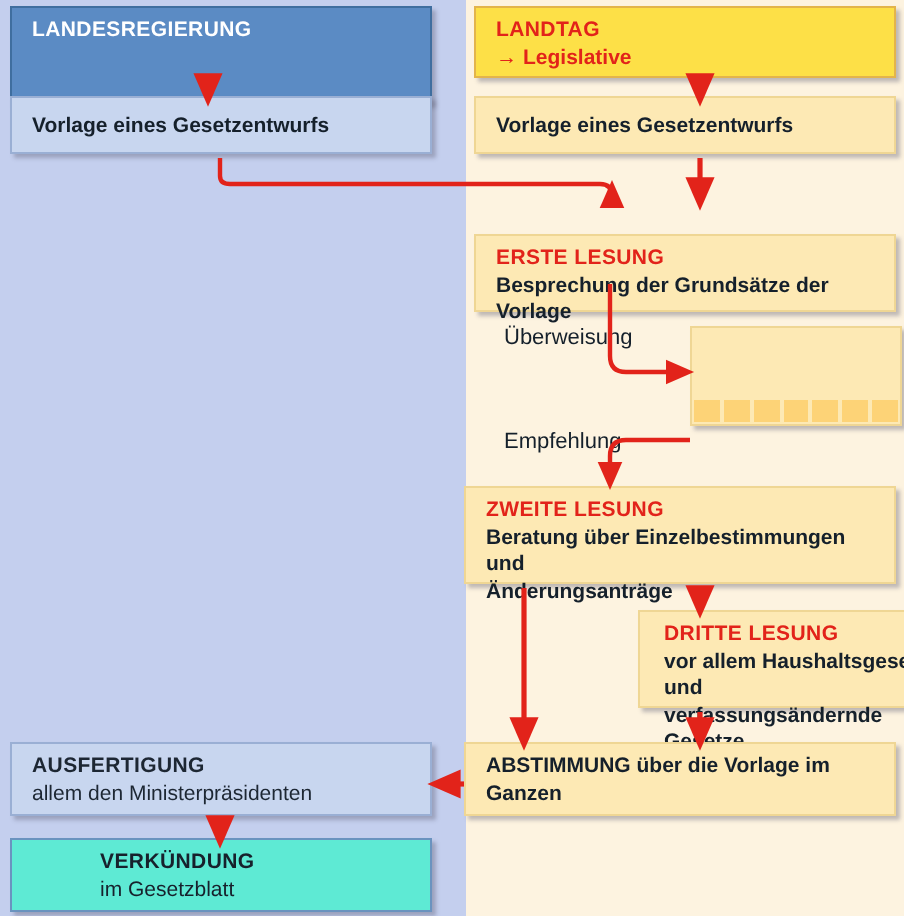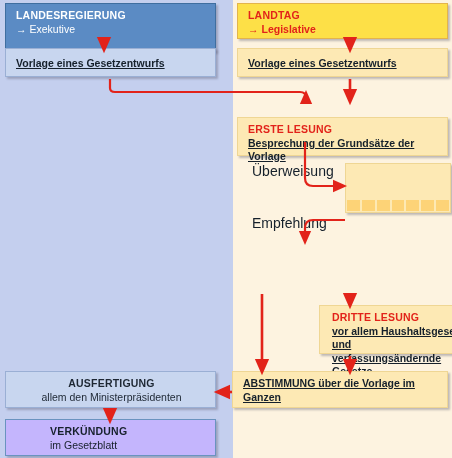--- a/index.html
+++ b/index.html
@@ -28,28 +28,28 @@
     line-height:13.5px;
     box-shadow:2px 2px 2px rgba(90,90,110,.38);
   }
   .box .ttl { display:block; font-weight:bold; letter-spacing:.2px; }
   .box .sub { display:block; }
 
   
   .blue-dark { background:#5b8bc4; color:#ffffff; border:1px solid #3f6e9f; }
   .blue-dark .ttl { color:#ffffff; }
   .blue-light { background:#c8d6ef; color:#1d2733; border:1px solid #9aafd4; }
-  .blue-mid { background:#c4b5fd; color:#17212c; border:1px solid #6a93bf;padding-left:44px; }
+  .blue-mid { background:#5eead4; color:#17212c; border:1px solid #6a93bf;padding-left:44px; }
 
   
   .yel-dark { background:#fde047; border:1px solid #e3b44b; }
   .yel-light { background:#fde9b4; border:1px solid #efd694; }
 
   .red { color:#e2231a; font-weight:bold; }
-  .blk-n { color:#15202b; font-weight:bold;text-decoration:underline; }
+  .blk-n { color:#15202b; font-weight:bold; }
 
   .arrow-g { display:inline-block; margin-right:3px; }
 
   
   .committee {
     position:absolute;
     background:#fde9b4;
     border:1px solid #efd694;
     box-shadow:2px 2px 2px rgba(90,90,110,.38);
   }
@@ -58,44 +58,41 @@
     font-size:10.5px; font-weight:bold; color:#15202b; letter-spacing:.3px;
   }
   .tabrow {
     position:absolute; left:0; bottom:0; width:100%; height:12px;
     display:flex; gap:2px; padding:0 1px 1px 1px;
   }
   .tabrow i { flex:1; background:#fdd377; display:block; }
 
   svg.flow { position:absolute; left:0; top:0; width:452px; height:458px; pointer-events:none; }
   .lbl {
-    position:absolute; font-size:14px; color:#15202b;
+    position:absolute; font-size:11px; color:#15202b;
     white-space:nowrap;
   }
 </style>
 </head>
 <body>
 
 <div id="root">
 
   <div class="bg-left"></div>
   <div class="bg-right"></div>
 
   <div class="box blue-dark" style="left:5px; top:3px; width:211px; height:49px;">
     <span class="ttl">LANDESREGIERUNG</span>
-    <span class="sub">
-      <span class="arrow-g">→</span><span>Exekutive</span>
-    </span>
   </div>
 
   <div class="box blue-light" style="left:5px; top:48px; width:211px; height:29px; padding-top:8px;">
     <span class="sub blk-n">Vorlage eines Gesetzentwurfs</span>
   </div>
 
-  <div class="box blue-light" style="left:5px; top:371px; width:211px; height:37px;text-align:center;">
+  <div class="box blue-light" style="left:5px; top:371px; width:211px; height:37px;">
     <span class="ttl">AUSFERTIGUNG</span>
     <span class="sub" style="font-weight:normal;">allem den Ministerpräsidenten</span>
   </div>
 
   <div class="box blue-mid" style="left:5px; top:419px; width:211px; height:37px;">
     <span class="ttl">VERKÜNDUNG</span>
     <span class="sub" style="font-weight:normal;">im Gesetzblatt</span>
   </div>
 
   <div class="box yel-dark" style="left:237px; top:3px; width:211px; height:36px;">
@@ -119,20 +116,25 @@
       <i></i>
         <i></i>
         <i></i>
         <i></i>
         <i></i>
         <i></i>
         <i></i>
     </span>
   </div>
 
+  <div class="box yel-light" style="left:232px; top:243px; width:216px; height:49px;">
+    <span class="ttl red">ZWEITE LESUNG</span>
+    <span class="sub blk-n">Beratung über Einzelbestimmungen und</span>
+    <span class="sub blk-n">Änderungsanträge</span>
+  </div>
 
   <div class="box yel-light" style="left:283px; top:305px; width:165px; height:49px; padding-left:12px;margin-left:36px;">
     <span class="ttl red">DRITTE LESUNG</span>
     <span class="sub blk-n">vor allem Haushaltsgesetze und</span>
     <span class="sub blk-n">verfassungsändernde Gesetze</span>
   </div>
 
   <div class="box yel-light" style="left:232px; top:371px; width:216px; height:37px;">
     <span class="sub blk-n">ABSTIMMUNG über die Vorlage im Ganzen</span>
   </div>

